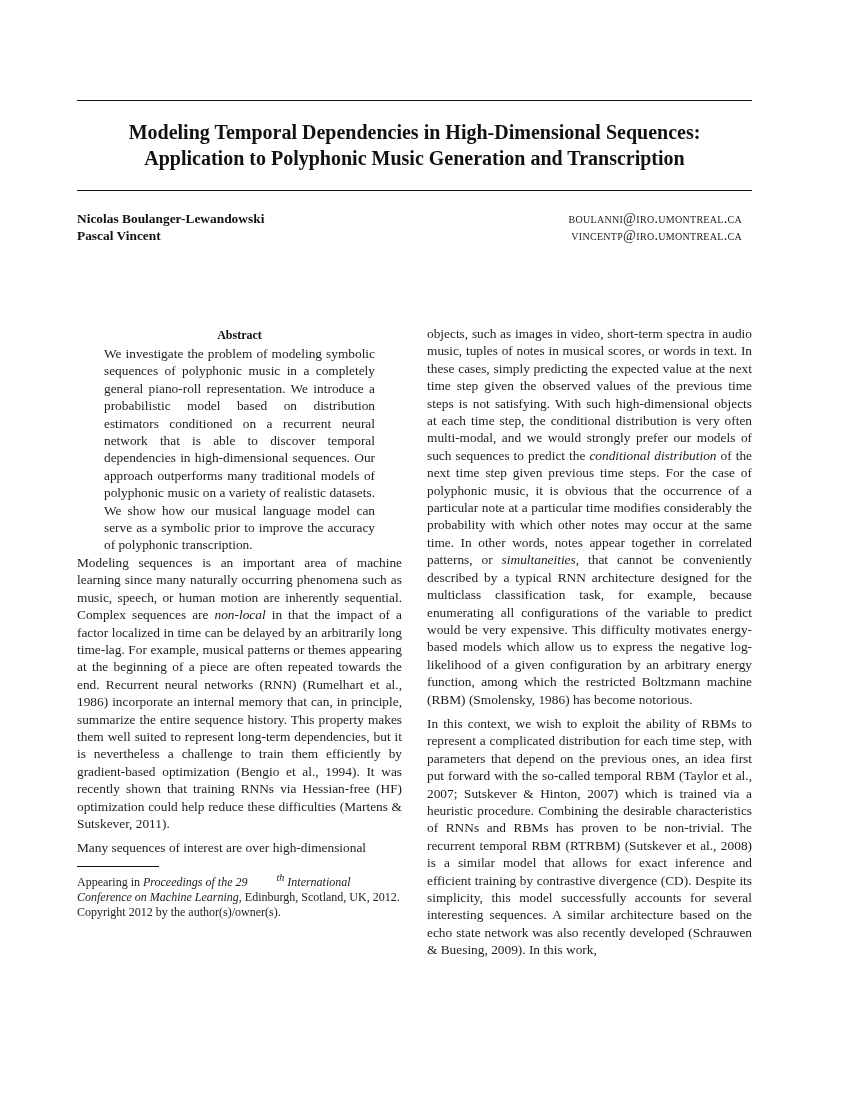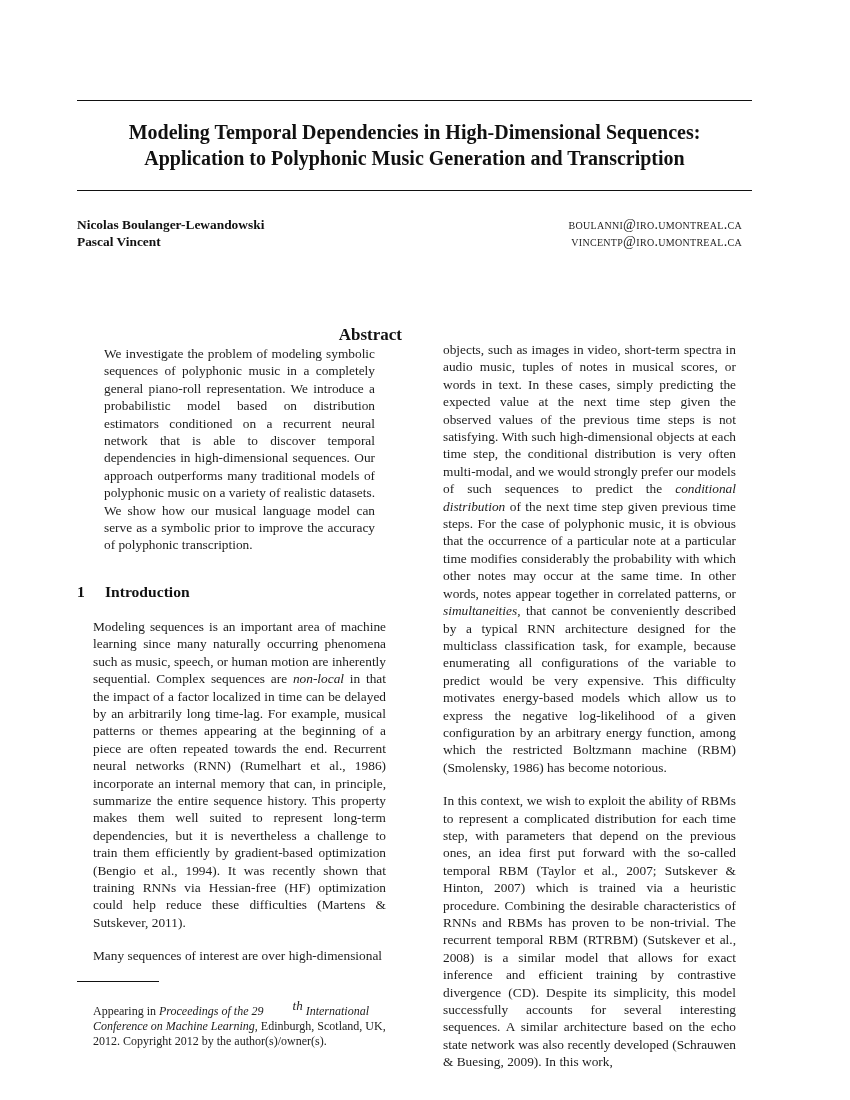--- a/index.html
+++ b/index.html
@@ -8,42 +8,42 @@
     font-family: "DejaVu Serif", "Liberation Serif", serif;
     color: #1a1a1a;
   }
   .rule { position: absolute; left: 77px; width: 675px; height: 0; border-top: 1.2px solid #111; }
   .title {
     position: absolute; left: 77px; width: 675px; top: 119px;
     text-align: center; font-weight: bold;
     font-family: "Liberation Serif", "DejaVu Serif", serif;
     font-size: 20px; line-height: 26px; color: #111;
   }
-  .authors { position: absolute; left: 77px; top: 216px; width: 675px;
+  .authors { position: absolute; left: 77px; top: 210px; width: 675px;
     font-family: "Liberation Serif", serif; font-size: 13.4px; line-height: 17.3px; }
   .author-row { display: flex; justify-content: space-between; height: 17.3px; }
   .author-name { font-weight: bold; color: #111; }
   .author-email { font-variant: small-caps; letter-spacing: 0.3px; font-size: 14px; padding-right: 10px; color: #222; }
   .affil { color: #222; }
 
   .col { position: absolute; top: 325px; width: 325px;
     font-family: "Liberation Serif", serif; font-size: 13.35px; line-height: 17.4px;
     text-align: justify; hyphens: auto; color: #1c1c1c; }
   .col-left { left: 77px; }
   .col-right { left: 427px; }
-  .abstract-head { text-align: right; font-weight: bold; font-size: 17px; line-height: 20px; margin: 0 0 0 0; color: #111; }
+  .abstract-head { text-align: center; font-weight: bold; font-size: 12px; line-height: 20px; margin: 0 0 0 0; color: #111; }
   .abstract-body { margin: 0 27px; }
   .sec-head { font-weight: bold; font-size: 15.6px; line-height: 20px; margin: 28px 0 7px 0; color: #111; }
   .sec-num { display: inline-block; width: 28px; }
-  p { margin: 16px; }
+  p { margin: 0; }
   .para-gap { margin-top: 7px; }
   em { font-style: italic; }
   .fn-rule { width: 82px; border-top: 1px solid #111; margin-top: 9px; margin-bottom: 3px; }
   .footnote { font-size: 12px; line-height: 15.2px; text-align: left; color: #222; }
-  sup { font-size: 13px; padding-left: 29px; }
+  sup { font-size: 10px; padding-left: 29px; }
 </style>
 </head>
 <body>
 
 <div class="rule" style="top:100px;"></div>
 <div class="title">
   <div>Modeling Temporal Dependencies in High-Dimensional Sequences:</div>
   <div>Application to Polyphonic Music Generation and Transcription</div>
 </div>
 <div class="rule" style="top:190px;"></div>
@@ -56,23 +56,20 @@
   <div class="author-row">
     <span class="author-name">Pascal Vincent</span>
     <span class="author-email">vincentp@iro.umontreal.ca</span>
   </div>
 </div>
 
 <div class="col col-left">
   <div class="abstract-head">Abstract</div>
   <p class="abstract-body">We investigate the problem of modeling symbolic sequences of polyphonic music in a completely general piano-roll representation. We introduce a probabilistic model based on distribution estimators conditioned on a recurrent neural network that is able to discover temporal dependencies in high-dimensional sequences. Our approach outperforms many traditional models of polyphonic music on a variety of realistic datasets. We show how our musical language model can serve as a symbolic prior to improve the accuracy of polyphonic transcription.</p>
 
-  <div class="sec-head">
-    <span class="sec-num">1</span><span>Introduction</span>
-  </div>
   <p><span>Modeling sequences is an important area of machine learning since many naturally occurring phenomena such as music, speech, or human motion are inherently sequential. Complex sequences are </span><em>non-local</em><span> in that the impact of a factor localized in time can be delayed by an arbitrarily long time-lag. For example, musical patterns or themes appearing at the beginning of a piece are often repeated towards the end. Recurrent neural networks (RNN) (Rumelhart et al., 1986) incorporate an internal memory that can, in principle, summarize the entire sequence history. This property makes them well suited to represent long-term dependencies, but it is nevertheless a challenge to train them efficiently by gradient-based optimization (Bengio et al., 1994). It was recently shown that training RNNs via Hessian-free (HF) optimization could help reduce these difficulties (Martens &amp; Sutskever, 2011).</span></p>
   <p class="para-gap">Many sequences of interest are over high-dimensional</p>
 
   <div class="fn-rule"></div>
   <p class="footnote"><span>Appearing in </span><em><span>Proceedings of the 29</span><sup>th</sup><span> International Conference on Machine Learning</span></em><span>, Edinburgh, Scotland, UK, 2012. Copyright 2012 by the author(s)/owner(s).</span></p>
 </div>
 
 <div class="col col-right">
   <p><span>objects, such as images in video, short-term spectra in audio music, tuples of notes in musical scores, or words in text. In these cases, simply predicting the expected value at the next time step given the observed values of the previous time steps is not satisfying. With such high-dimensional objects at each time step, the conditional distribution is very often multi-modal, and we would strongly prefer our models of such sequences to predict the </span><em>conditional distribution</em><span> of the next time step given previous time steps. For the case of polyphonic music, it is obvious that the occurrence of a particular note at a particular time modifies considerably the probability with which other notes may occur at the same time. In other words, notes appear together in correlated patterns, or </span><em>simultaneities</em><span>, that cannot be conveniently described by a typical RNN architecture designed for the multiclass classification task, for example, because enumerating all configurations of the variable to predict would be very expensive. This difficulty motivates energy-based models which allow us to express the negative log-likelihood of a given configuration by an arbitrary energy function, among which the restricted Boltzmann machine (RBM) (Smolensky, 1986) has become notorious.</span></p>
   <p class="para-gap">In this context, we wish to exploit the ability of RBMs to represent a complicated distribution for each time step, with parameters that depend on the previous ones, an idea first put forward with the so-called temporal RBM (Taylor et al., 2007; Sutskever &amp; Hinton, 2007) which is trained via a heuristic procedure. Combining the desirable characteristics of RNNs and RBMs has proven to be non-trivial. The recurrent temporal RBM (RTRBM) (Sutskever et al., 2008) is a similar model that allows for exact inference and efficient training by contrastive divergence (CD). Despite its simplicity, this model successfully accounts for several interesting sequences. A similar architecture based on the echo state network was also recently developed (Schrauwen &amp; Buesing, 2009). In this work,</p>

